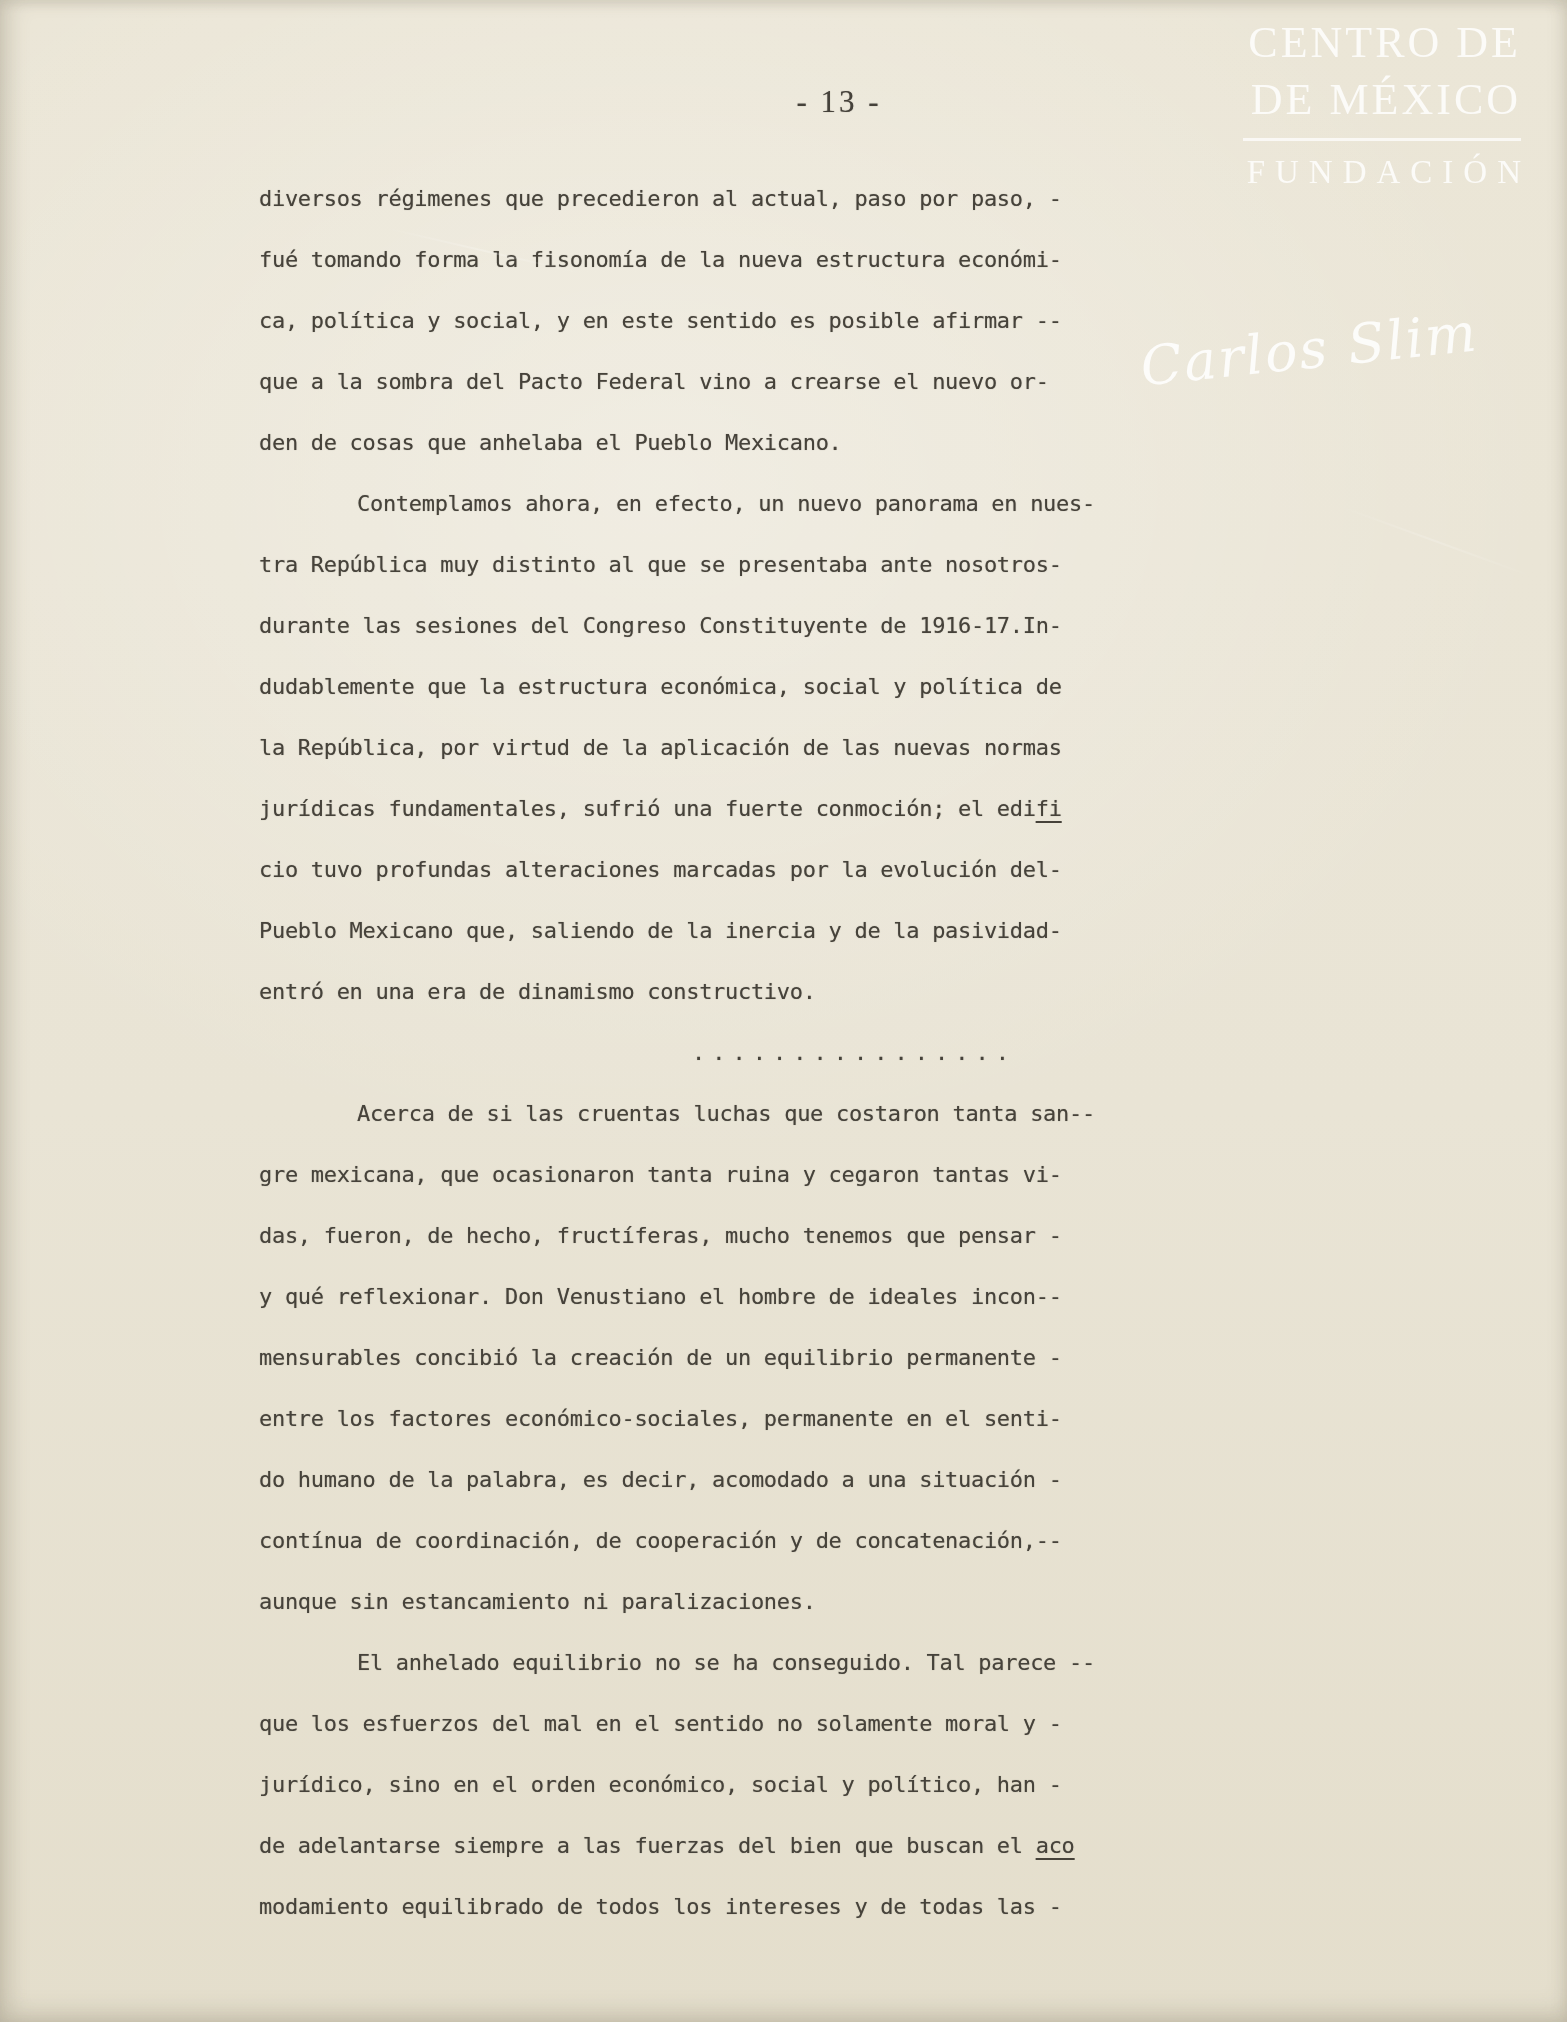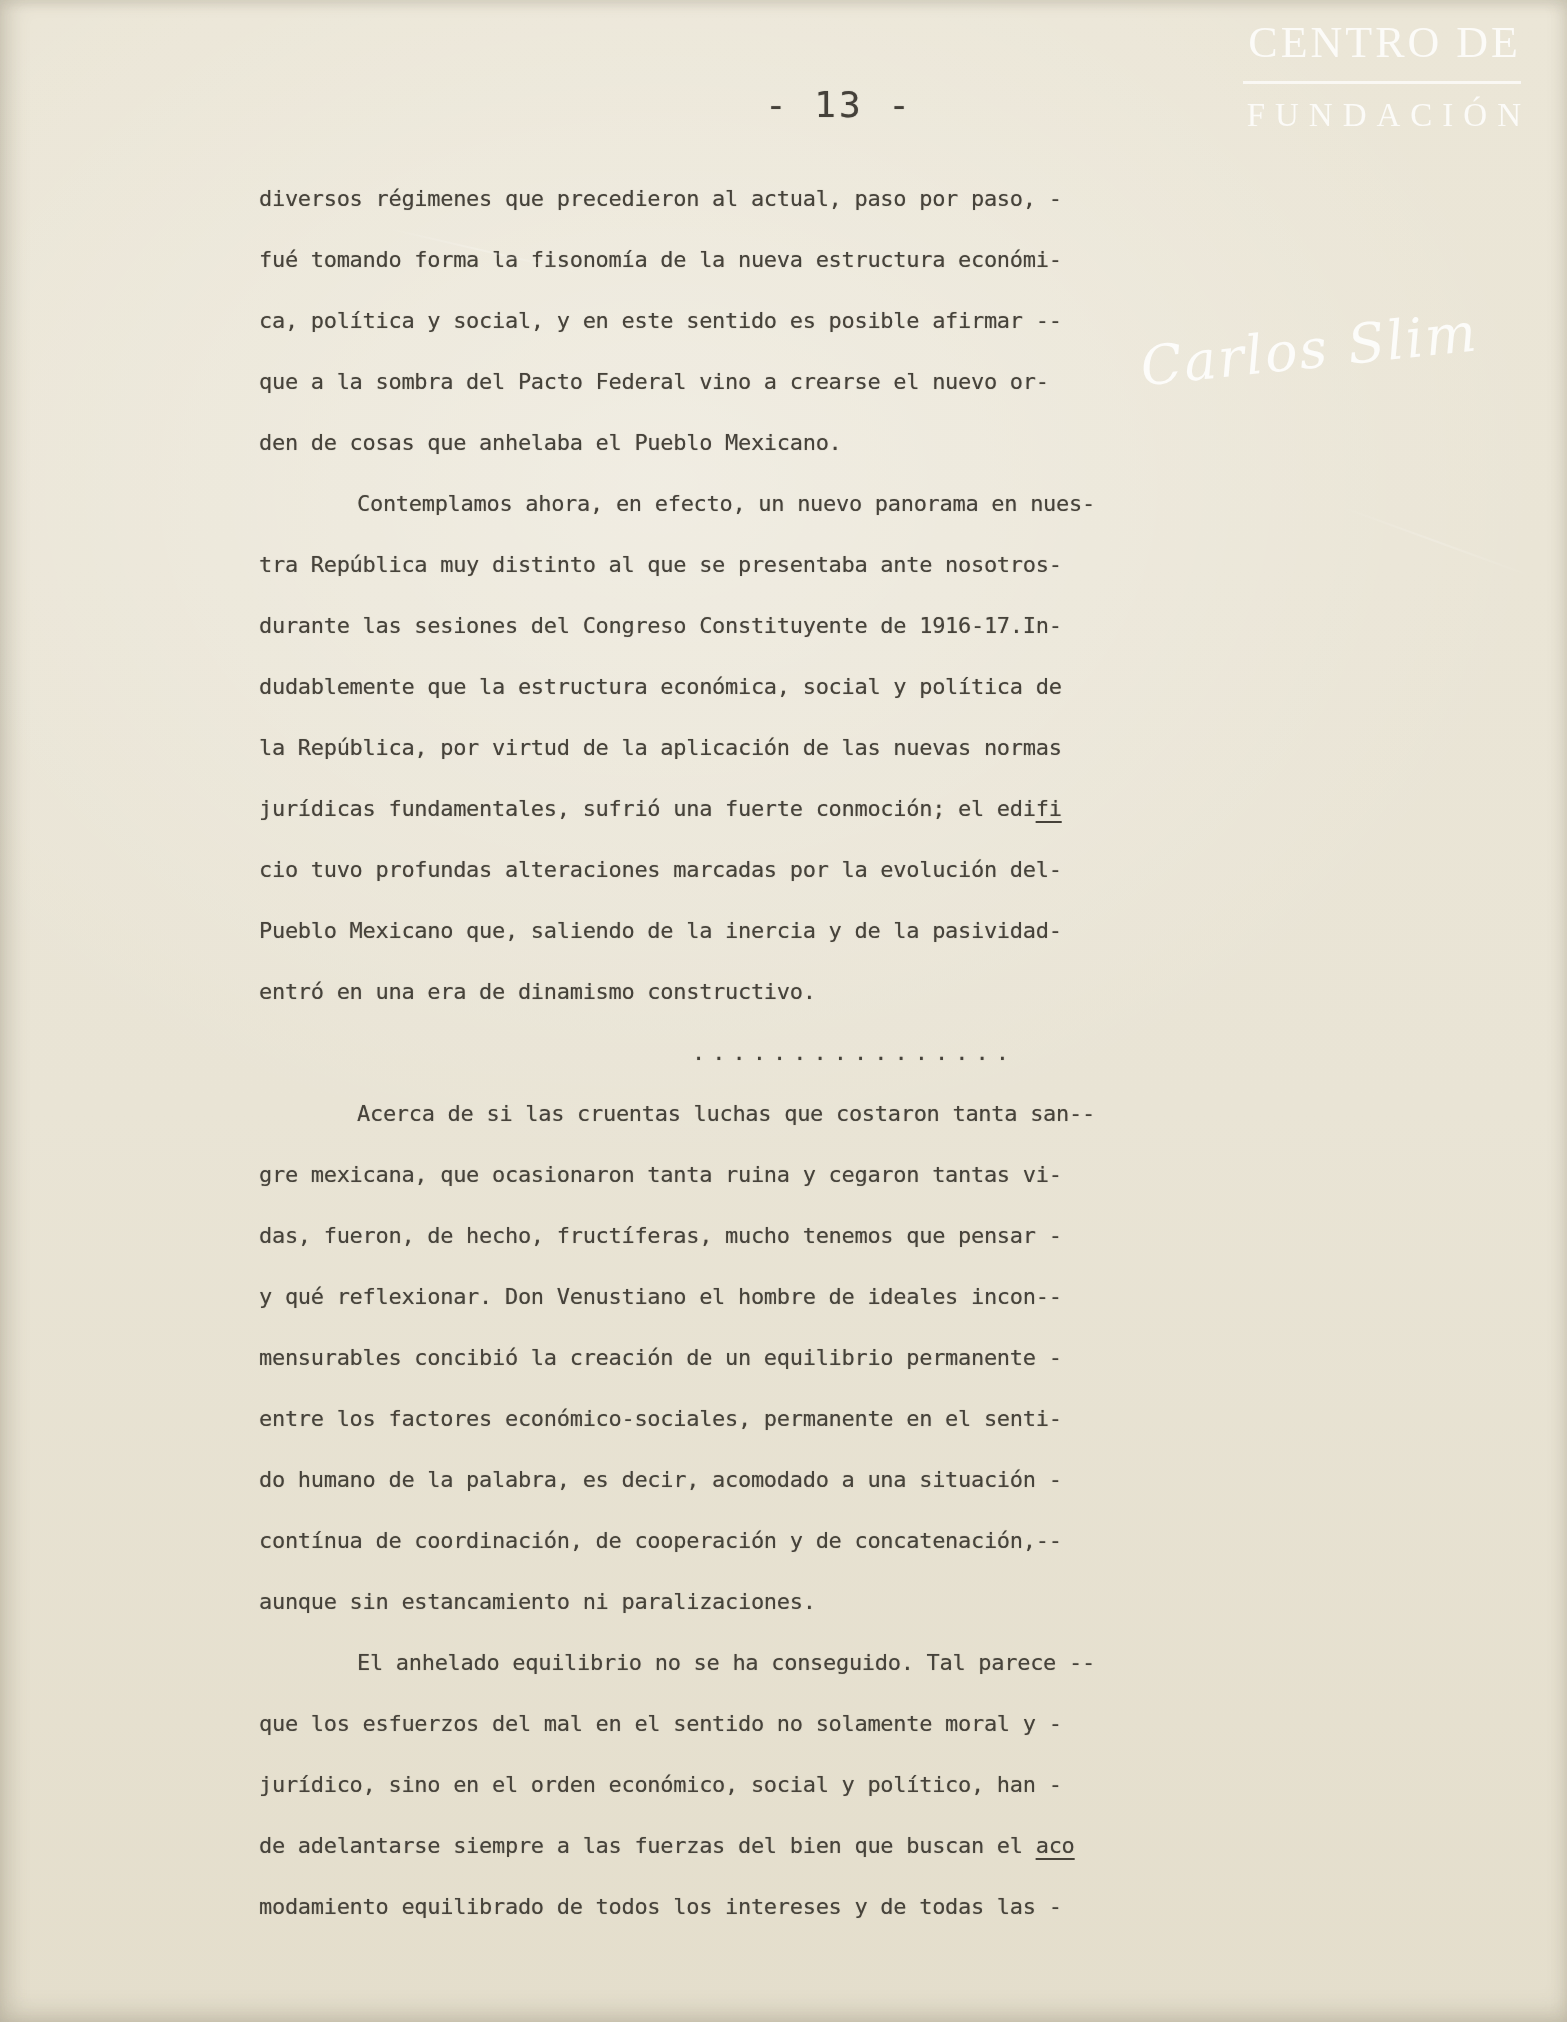--- a/index.html
+++ b/index.html
@@ -16,24 +16,25 @@
     box-shadow:
       inset 12px 0 20px rgba(92,82,60,0.13),
       inset 0 -12px 22px rgba(92,82,60,0.12),
       inset -6px 0 14px rgba(92,82,60,0.06),
       inset 0 6px 10px rgba(92,82,60,0.05);
   }
 
   .page-number {
     position:absolute; top:84px; left:259px; width:1160px;
     text-align:center;
-    font-size:36px; letter-spacing:3px;
+    font-size:31px; letter-spacing:3px;
     color:#45413a;
     text-shadow:0 0 1px rgba(69,65,58,0.5);
     z-index:1;
+    font-family:Liberation Serif, serif;
   }
 
   .text-block {
     position:absolute; top:168px; left:259px; width:1190px;
     font-size:22px; line-height:61px;
     letter-spacing:-0.3px;
     color:#46423a;
     text-shadow:0 0 1px rgba(70,66,58,0.48);
     white-space:pre;
     z-index:1;
@@ -78,20 +79,21 @@
   .crease-1 { left:380px; top:250px; width:210px; transform:rotate(13deg); opacity:0.5; }
   .crease-2 { left:1330px; top:540px; width:210px; transform:rotate(20deg); opacity:0.4; }
 </style>
 </head>
 <body>
 
 <div class="page">
 
   <div class="watermark">
     <div class="wm-line">CENTRO DE</div>
+    <div class="wm-line">DE MÉXICO</div>
     <div class="wm-rule"></div>
     <div class="wm-foundation">FUNDACIÓN</div>
   </div>
 
   <div class="signature">Carlos Slim</div>
 
   <div class="page-number">- 13 -</div>
 
   <div class="text-block"><div class="line"><span>diversos régimenes que precedieron al actual, paso por paso, -</span></div><div class="line"><span>fué tomando forma la fisonomía de la nueva estructura económi-</span></div><div class="line"><span>ca, política y social, y en este sentido es posible afirmar --</span></div><div class="line"><span>que a la sombra del Pacto Federal vino a crearse el nuevo or-</span></div><div class="line"><span>den de cosas que anhelaba el Pueblo Mexicano.</span></div><div class="line indent"><span>Contemplamos ahora, en efecto, un nuevo panorama en nues-</span></div><div class="line"><span>tra República muy distinto al que se presentaba ante nosotros-</span></div><div class="line"><span>durante las sesiones del Congreso Constituyente de 1916-17.In-</span></div><div class="line"><span>dudablemente que la estructura económica, social y política de</span></div><div class="line"><span>la República, por virtud de la aplicación de las nuevas normas</span></div><div class="line"><span>jurídicas fundamentales, sufrió una fuerte conmoción; el edi</span><span class="underline">fi</span></div><div class="line"><span>cio tuvo profundas alteraciones marcadas por la evolución del-</span></div><div class="line"><span>Pueblo Mexicano que, saliendo de la inercia y de la pasividad-</span></div><div class="line"><span>entró en una era de dinamismo constructivo.</span></div><div class="line sep"><span>................</span></div><div class="line indent"><span>Acerca de si las cruentas luchas que costaron tanta san--</span></div><div class="line"><span>gre mexicana, que ocasionaron tanta ruina y cegaron tantas vi-</span></div><div class="line"><span>das, fueron, de hecho, fructíferas, mucho tenemos que pensar -</span></div><div class="line"><span>y qué reflexionar. Don Venustiano el hombre de ideales incon--</span></div><div class="line"><span>mensurables concibió la creación de un equilibrio permanente -</span></div><div class="line"><span>entre los factores económico-sociales, permanente en el senti-</span></div><div class="line"><span>do humano de la palabra, es decir, acomodado a una situación -</span></div><div class="line"><span>contínua de coordinación, de cooperación y de concatenación,--</span></div><div class="line"><span>aunque sin estancamiento ni paralizaciones.</span></div><div class="line indent"><span>El anhelado equilibrio no se ha conseguido. Tal parece --</span></div><div class="line"><span>que los esfuerzos del mal en el sentido no solamente moral y -</span></div><div class="line"><span>jurídico, sino en el orden económico, social y político, han -</span></div><div class="line"><span>de adelantarse siempre a las fuerzas del bien que buscan el </span><span class="underline">aco</span></div><div class="line"><span>modamiento equilibrado de todos los intereses y de todas las -</span></div></div>
 

